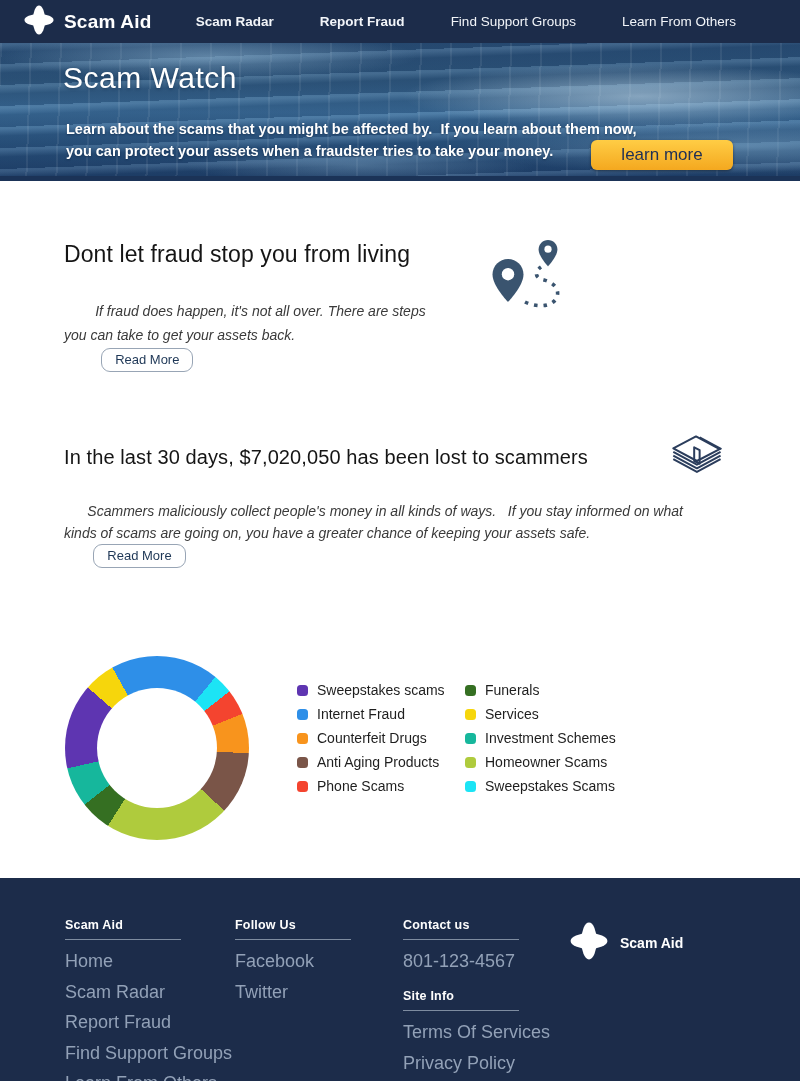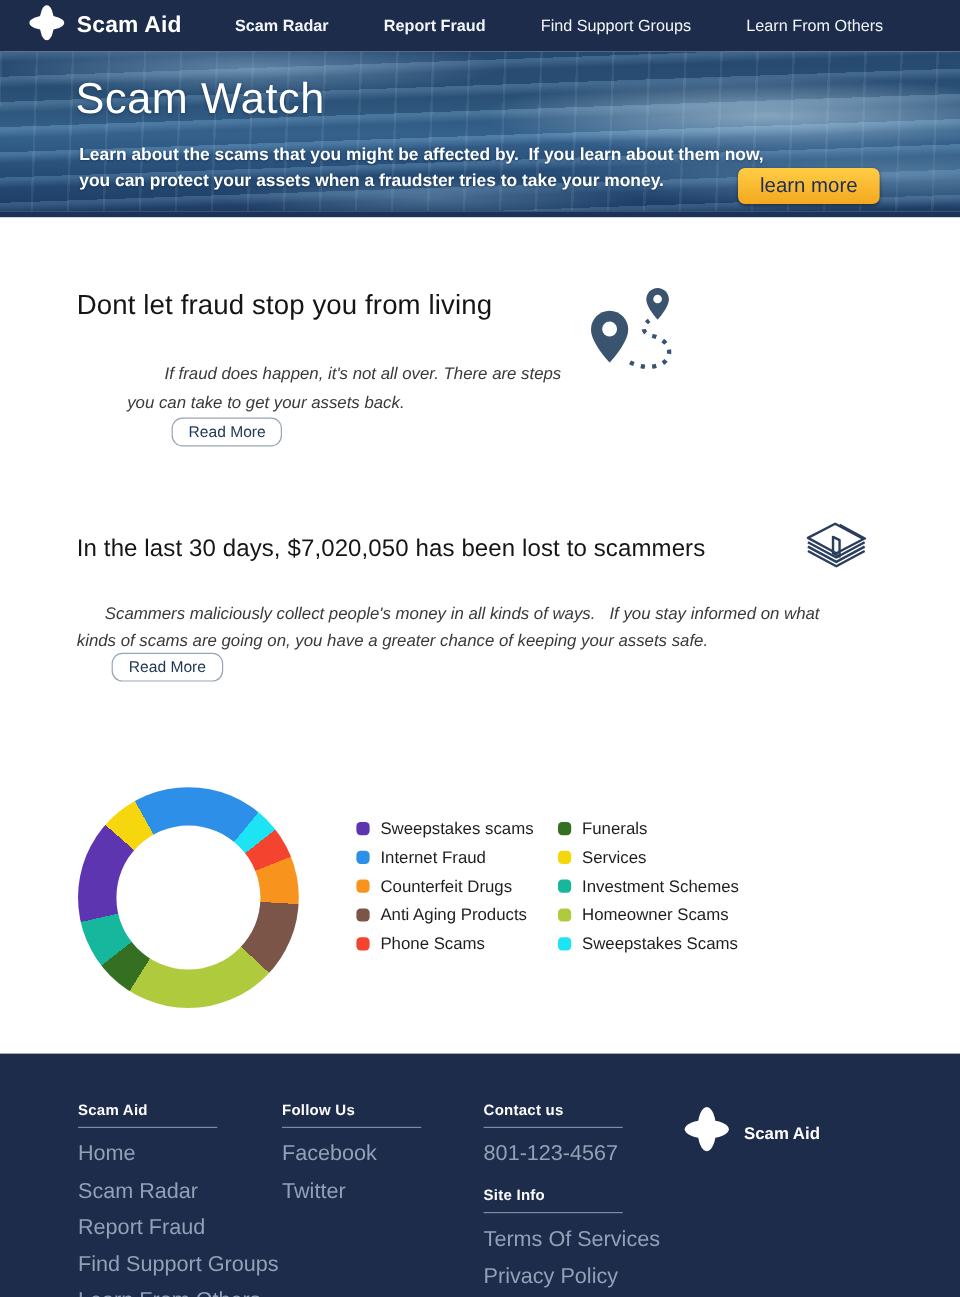--- a/index.html
+++ b/index.html
@@ -17,33 +17,33 @@
   .hero { height:138px; position:relative; border-bottom:5px solid #1B3357;
     background:
       radial-gradient(ellipse 340px 46px at 80% 40%, rgba(205,227,241,.55), rgba(205,227,241,0) 70%),
       radial-gradient(ellipse 300px 34px at 26% 10%, rgba(160,198,224,.45), rgba(160,198,224,0) 70%),
       radial-gradient(ellipse 420px 40px at 94% 78%, rgba(126,168,200,.5), rgba(126,168,200,0) 70%),
       radial-gradient(ellipse 250px 26px at 45% 92%, rgba(150,190,218,.35), rgba(150,190,218,0) 70%),
       repeating-linear-gradient(92deg, rgba(255,255,255,.07) 0 2px, rgba(255,255,255,0) 2px 30px),
       repeating-linear-gradient(178deg, rgba(158,196,224,.18) 0 2px, rgba(18,48,84,.22) 9px 21px),
       linear-gradient(180deg, #2B4F77 0%, #31597F 28%, #3E6F9B 52%, #2C5580 76%, #20406A 100%);
   }
-  .hero-title { position:absolute; left:63px; top:18px; color:#fff; font-size:36px; font-weight:400; letter-spacing:.5px; text-shadow:0 1px 3px rgba(10,30,55,.45); }
+  .hero-title { position:absolute; left:63px; top:18px; color:#fff; font-size:30px; font-weight:400; letter-spacing:.5px; text-shadow:0 1px 3px rgba(10,30,55,.45); }
   .hero-sub { position:absolute; left:66px; top:75px; color:#fff; font-weight:bold; font-size:14.5px; line-height:22px; white-space:pre-wrap; text-shadow:0 1px 2px rgba(10,30,55,.5); }
-  .hero-cta { position:absolute; right:67px; top:97px; width:118px; height:30px; border:none; border-radius:6px;
+  .hero-cta { position:absolute; right:67px; top:97px; width:142px; height:30px; border:none; border-radius:6px;
     background:linear-gradient(180deg,#FFCD45 0%, #F4A81F 100%); color:#1E2F55; font-size:17px; font-family:inherit;
     cursor:pointer; box-shadow:0 1px 3px rgba(0,0,0,.45); }
 
   
   main { height:697px; overflow:hidden; }
   .feature { padding:0 64px; }
   .feature-1 { margin-top:60px; display:flex;gap:43px; }
   .f1-text { width:392px; }
   h2.f1 { font-size:23px; font-weight:400; color:#151515; letter-spacing:.1px; }
-  .f1-text p { margin-top:7px; width:372px; font-size:14px; font-style:italic; color:#3A3A3A; line-height:24px; text-indent:20px; white-space:pre-wrap;margin-left:42px; }
+  .f1-text p { margin-top:7px; width:372px; font-size:14px; font-style:italic; color:#3A3A3A; line-height:24px; text-indent:20px; white-space:pre-wrap; }
   .route-wrap { margin-left:-14px; margin-top:-6px; }
 
   .read-more { display:inline-block; margin-left:6px; padding:3px 13px 4px; font-size:13px; font-style:normal;
     color:#1E3756; background:#fff; border:1px solid #98A5B5; border-radius:9px; font-family:inherit; cursor:pointer; text-indent:0; }
 
   .feature-2 { margin-top:50px; position:relative; }
   .money-wrap { position:absolute; right:74px; top:-20px; }
   h2.f2 { font-size:20px; font-weight:400; color:#151515; letter-spacing:.1px; }
   .feature-2 p { margin-top:9px; width:625px; font-size:14px; font-style:italic; color:#3A3A3A; line-height:22px; text-indent:20px; white-space:pre-wrap; }
 

